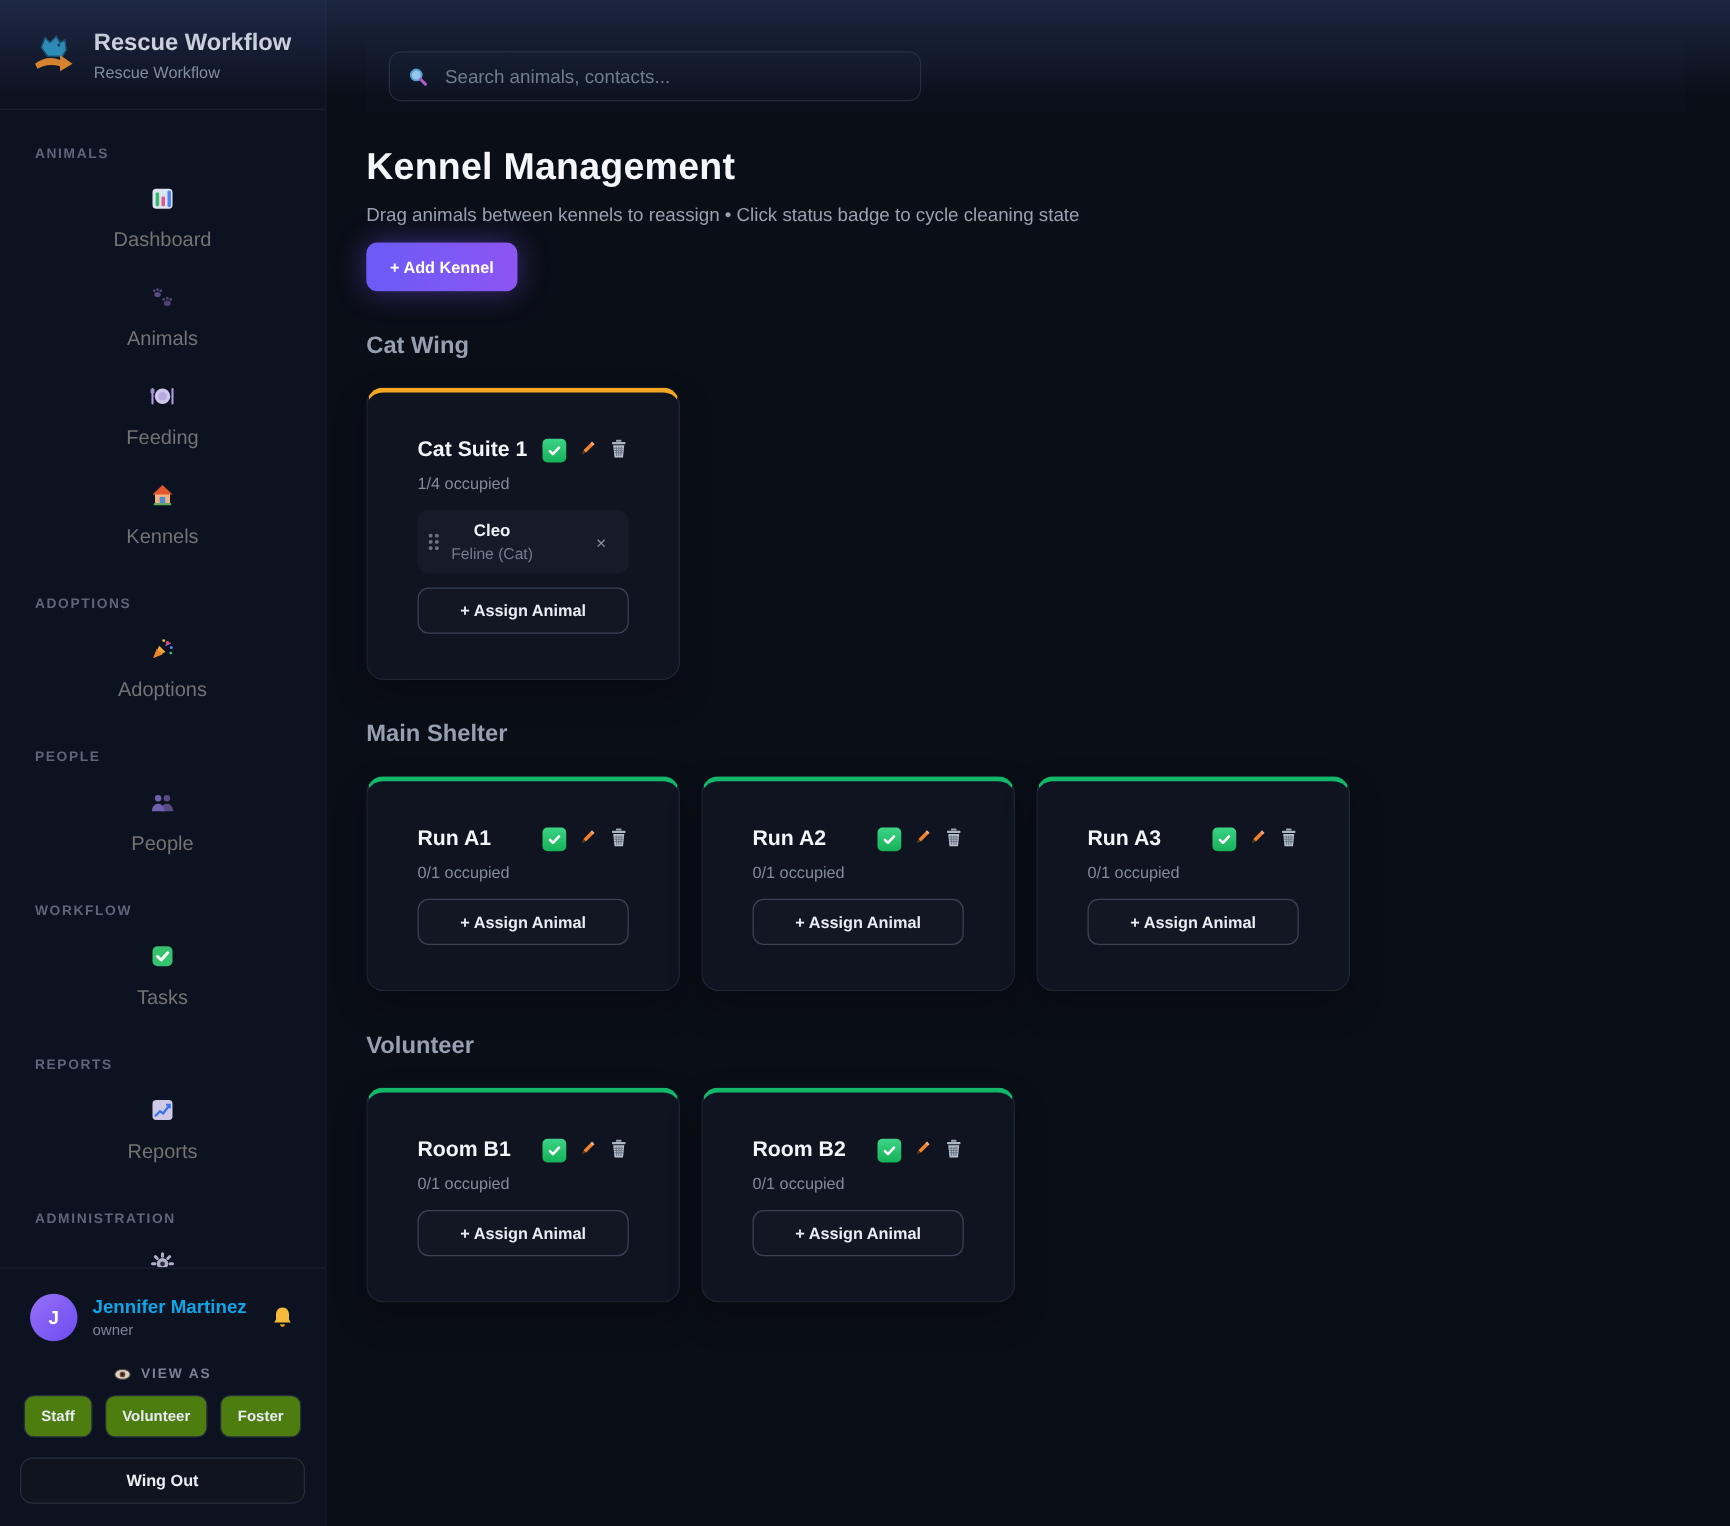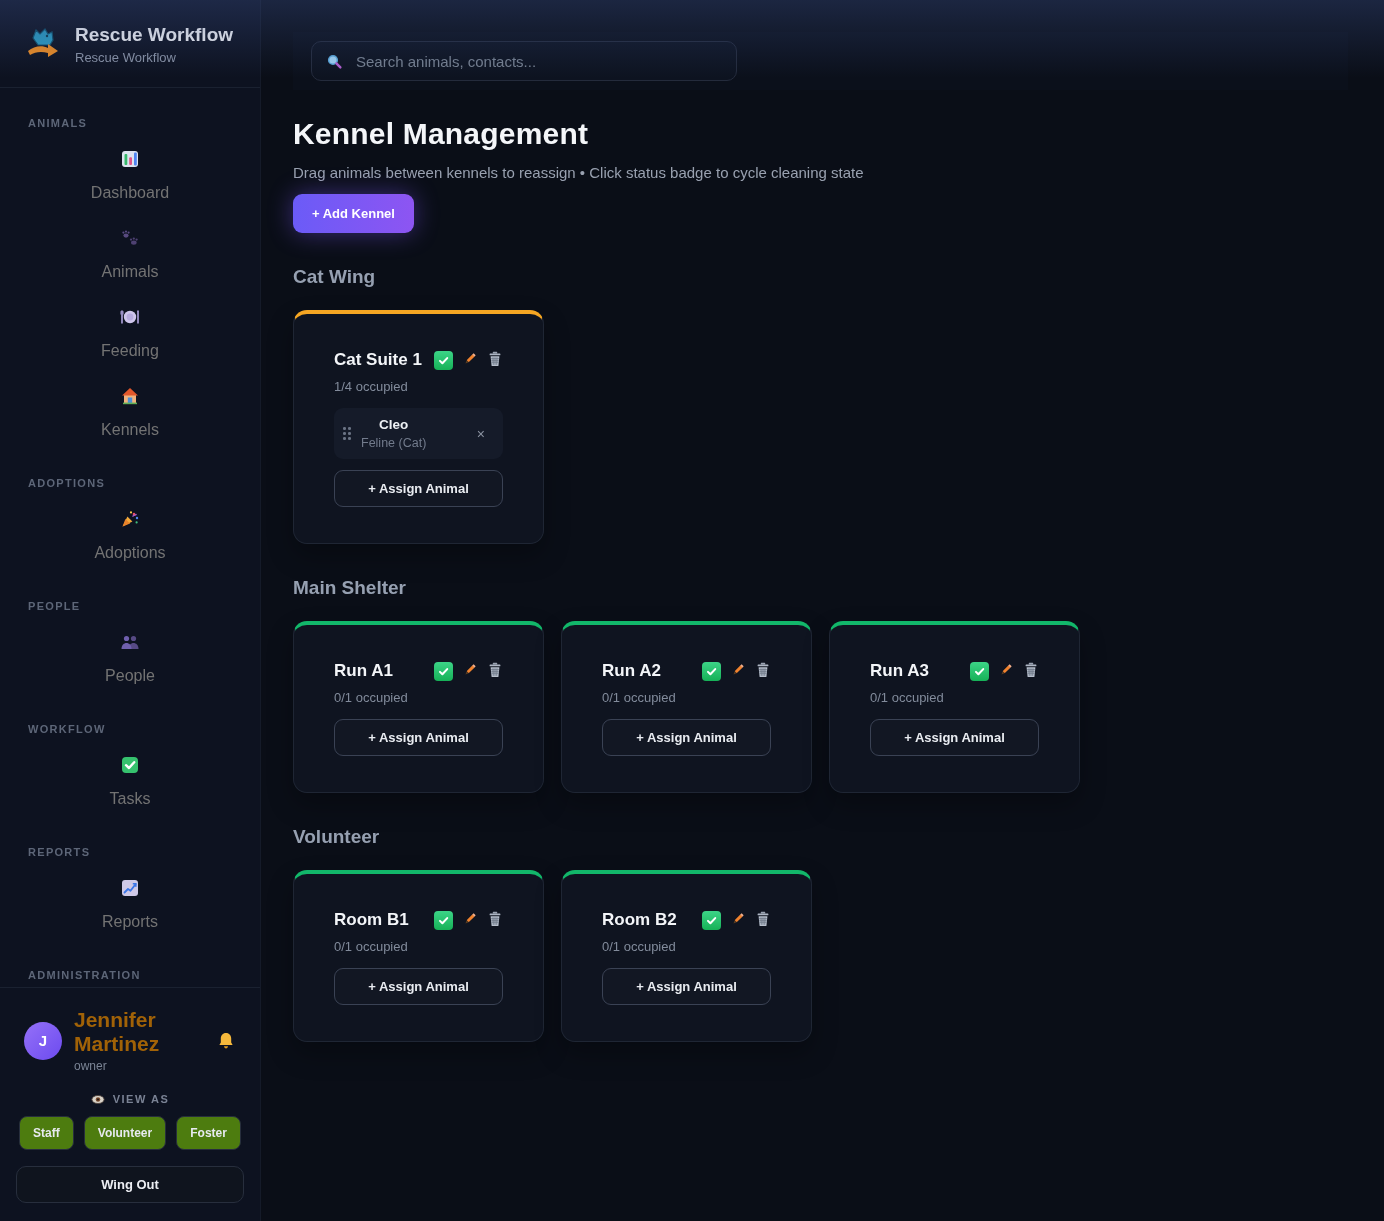--- a/index.html
+++ b/index.html
@@ -14,21 +14,21 @@
   .brand-title{font-size:19px;font-weight:800;color:#f5f6f8;line-height:1.15;}
   .brand-sub{font-size:13px;color:#8a93a5;margin-top:4px;}
   nav{flex:1;padding-top:4px;overflow:hidden;}
   .nav-section-label{padding:25px 28px 7px;font-size:11px;font-weight:700;letter-spacing:1.3px;color:#5d6678;}
   .nav-item{display:flex;align-items:center;gap:15px;padding:13px 28px;font-size:16px;font-weight:500;color:#737373;cursor:pointer;flex-direction:column;}
   .ico{width:20px;height:20px;display:inline-flex;align-items:center;justify-content:center;flex:none;}
 
   .userpanel{border-top:1px solid #1a2130;padding:20px 16px 18px;background:#0d1220;}
   .user-row{display:flex;align-items:center;gap:12px;padding:0 8px;}
   .avatar{width:38px;height:38px;border-radius:50%;background:linear-gradient(135deg,#9571f8,#6c4bef);display:flex;align-items:center;justify-content:center;font-weight:700;font-size:15px;color:#fff;flex:none;}
-  .uname{font-size:21px;font-weight:700;color:#a16207;}
+  .uname{font-size:15px;font-weight:700;color:#0ea5e9;}
   .urole{font-size:12px;color:#7b8495;margin-top:3px;}
   .bell{margin-left:auto;cursor:pointer;display:flex;}
   .viewas{display:flex;justify-content:center;align-items:center;gap:8px;margin:20px 0 11px;font-size:11px;font-weight:700;letter-spacing:1.5px;color:#7a8294;}
   .rolebtns{display:flex;justify-content:center;gap:10px;}
   .rolebtn{background:#4d7c0f;border:1px solid #272e3d;border-radius:8px;padding:9px 13px;font-size:12px;font-weight:700;color:#e7eaf0;cursor:pointer;font-family:Liberation Sans, sans-serif;}
   .signout{display:block;width:100%;margin:16px auto 0;background:#0f141e;border:1px solid #272e3d;border-radius:10px;padding:10px 0;font-size:13px;font-weight:700;color:#eceef3;cursor:pointer;font-family:inherit;}
 
   
   .main{flex:1;padding:32px 32px 0;position:relative;z-index:1;overflow:hidden;}
   .topbar{background:#0b101b;padding:9px 18px;margin:0 0 27px;}

